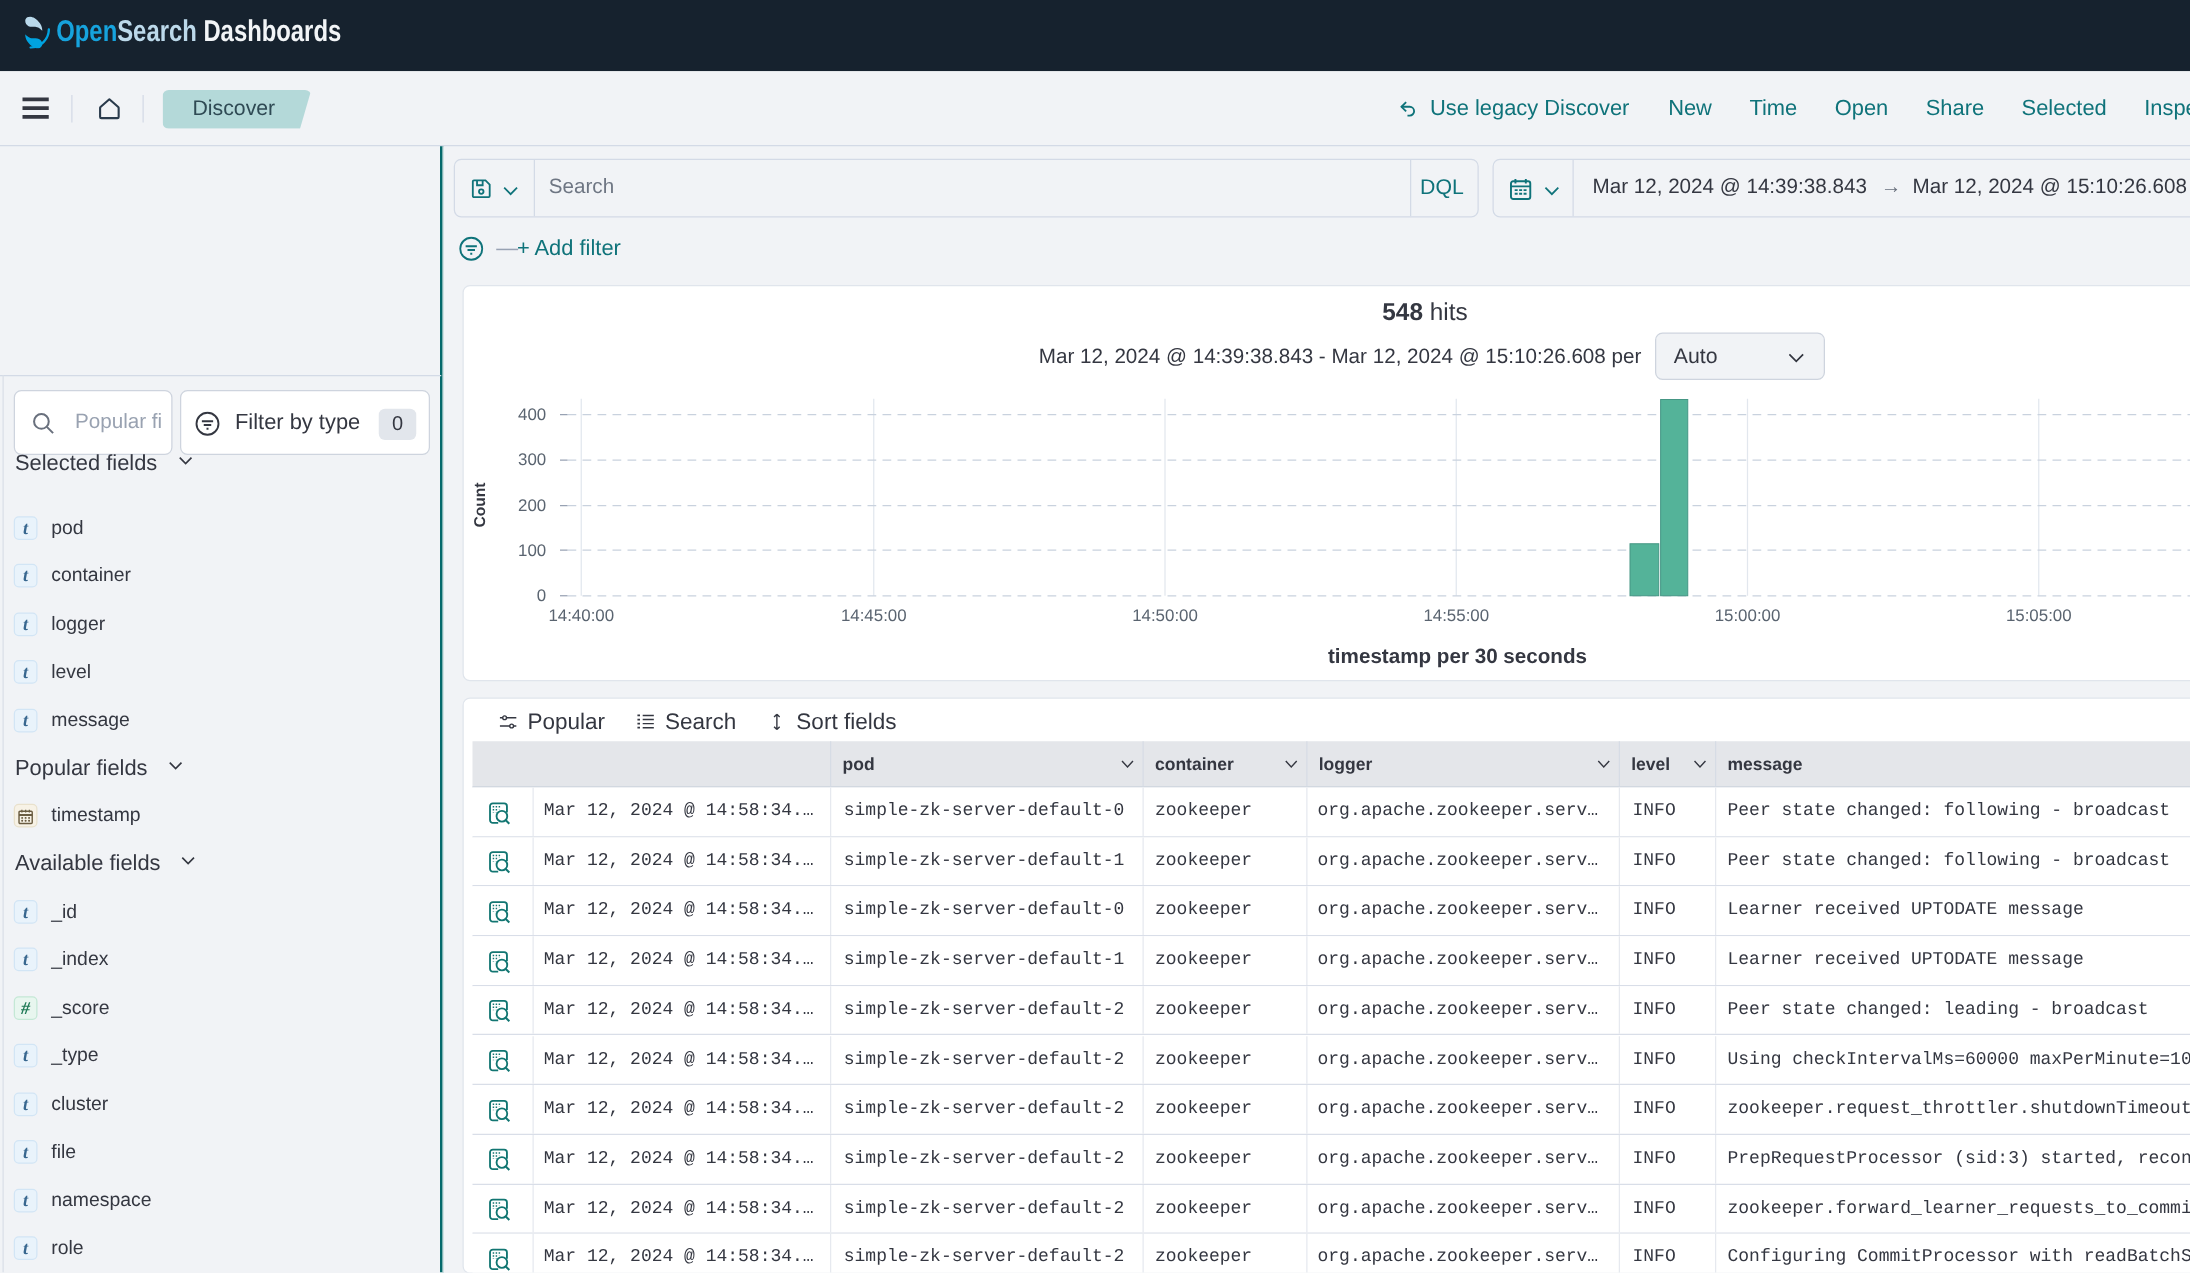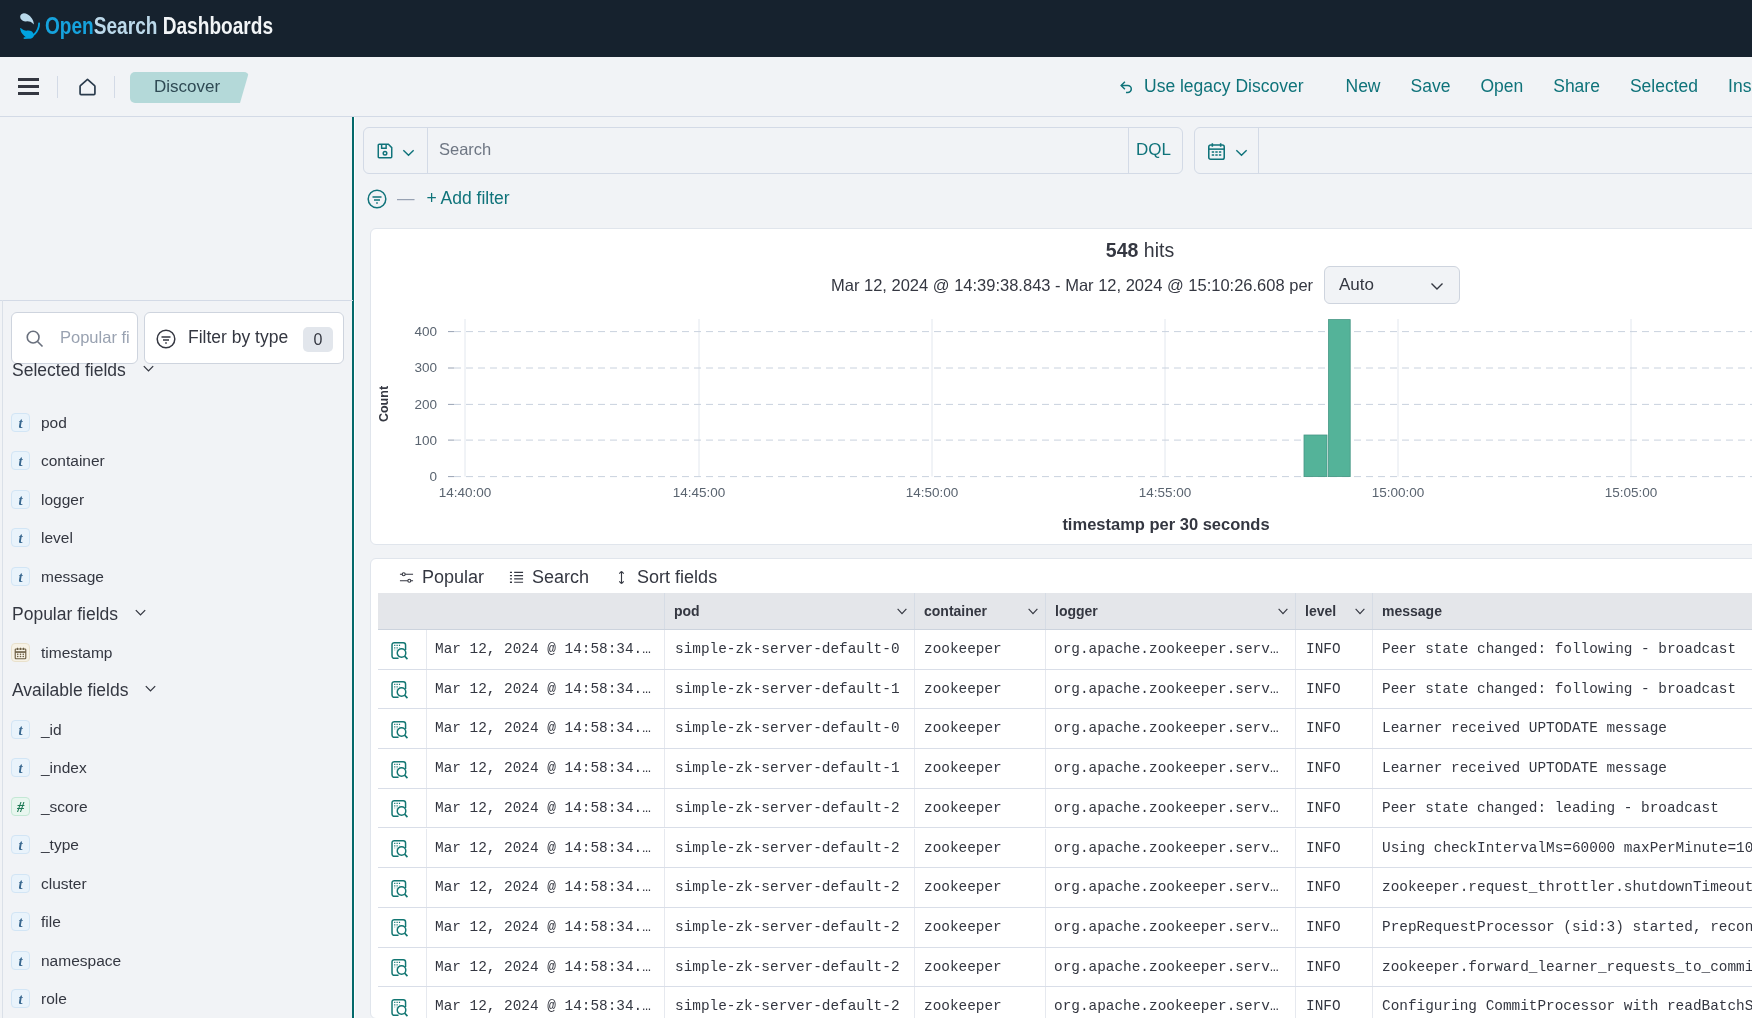--- a/index.html
+++ b/index.html
@@ -90,22 +90,22 @@
         <path d="M8 1.3 14.3 6.8a.9.9 0 0 1 .3.7v6.3a.9.9 0 0 1-.9.9H2.3a.9.9 0 0 1-.9-.9V7.5a.9.9 0 0 1 .3-.7Z" fill="none" stroke="#2A3B4C" stroke-width="1.5" stroke-linejoin="round"></path>
       </svg>
     <div class="vsep" style="left:114px;"></div>
     <div id="disc-tab">Discover</div>
     <div class="navlinks" style="left:1118px;">
       <svg width="17" height="17" viewBox="0 0 16 16" style="margin-right:9px;">
           <path d="M6.5 3.5 3 7l3.5 3.5" fill="none" stroke="#0F737A" stroke-width="1.4"></path>
           <path d="M3 7h6.2a3.3 3.3 0 0 1 0 6.6H7.5" fill="none" stroke="#0F737A" stroke-width="1.4"></path>
         </svg>
       <span>Use legacy Discover</span>
-      <span style="margin-left:42px;">New</span>
-      <span style="margin-left:30px;">Save</span>
+      <span style="margin-left:31px;">New</span>
+      <span style="margin-left:30px;">Time</span>
       <span style="margin-left:30px;">Open</span>
       <span style="margin-left:30px;">Share</span>
       <span style="margin-left:30px;">Selected</span>
       <span style="margin-left:30px;">Inspect</span>
     </div>
   </div>
   <div id="divider"></div>
   <div id="sb-hr"></div>
   <div style="position:absolute;left:2px;top:300px;width:1px;height:718px;background:#DAE0E8;"></div>
   <div id="sb-search">
@@ -171,28 +171,29 @@
     <svg width="19" height="19" viewBox="0 0 16 16" style="position:absolute;left:12px;top:14px;">
         <rect x="1.5" y="2.5" width="13" height="12" rx="1.5" fill="none" stroke="#0F737A" stroke-width="1.3"></rect>
         <path d="M1.5 6h13" stroke="#0F737A" stroke-width="1.3"></path>
         <path d="M4.5 1v3M11.5 1v3" stroke="#0F737A" stroke-width="1.3"></path>
         <path d="M4 8.5h2M7 8.5h2M10 8.5h2M4 11h2M7 11h2M10 11h2" stroke="#0F737A" stroke-width="1.3"></path>
       </svg>
     <svg width="15" height="15" viewBox="0 0 16 16" style="position:absolute;left:39px;top:17px;">
         <path d="M2.5 5.5 8 11l5.5-5.5" fill="none" stroke="#0F737A" stroke-width="1.5"></path>
       </svg>
     <div class="sep"></div>
+    <div class="dates">Mar 12, 2024 @ 14:39:38.843<span style="color:#69707D;display:inline-block;margin:0 9px 0 11px;">→</span>Mar 12, 2024 @ 15:10:26.608</div>
   </div>
   <div id="addfilter">
     <svg width="20" height="20" viewBox="0 0 20 20" style="margin-right:10px;">
         <circle cx="10" cy="10" r="8.8" fill="none" stroke="#0F737A" stroke-width="1.5"></circle>
         <path d="M5.5 8h9M7 11h6M9.2 14h1.6" stroke="#0F737A" stroke-width="1.5"></path>
       </svg>
     <span style="color:#98A2B3;letter-spacing:-1px;">—</span>
-    <span style="margin-left:13px;">+ Add filter</span>
+    <span style="">+ Add filter</span>
   </div>
 
   <div class="panel" id="chartpanel">
     <div id="hits"><b>548</b> hits</div>
     <div id="subtext">Mar 12, 2024 @ 14:39:38.843 - Mar 12, 2024 @ 15:10:26.608 per</div>
     <div id="autosel">Auto<svg width="16" height="16" viewBox="0 0 16 16">
           <path d="M2.5 5.5 8 11l5.5-5.5" fill="none" stroke="#343741" stroke-width="1.4"></path>
         </svg></div>
     <svg id="chart" style="position:absolute; left:0; top:77px;" width="1538" height="238" viewBox="0 0 1538 238">
       <g stroke="#E2E7EE" stroke-width="1">

